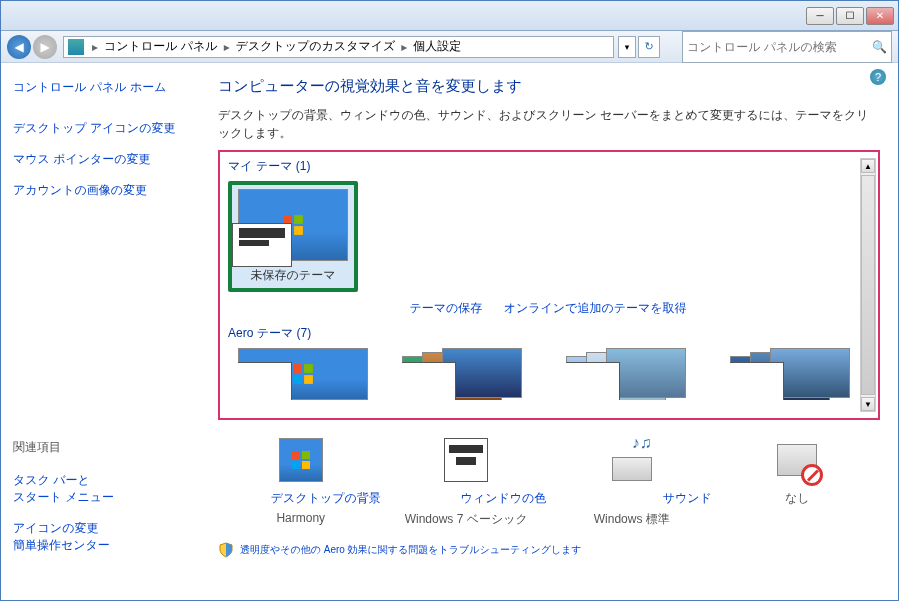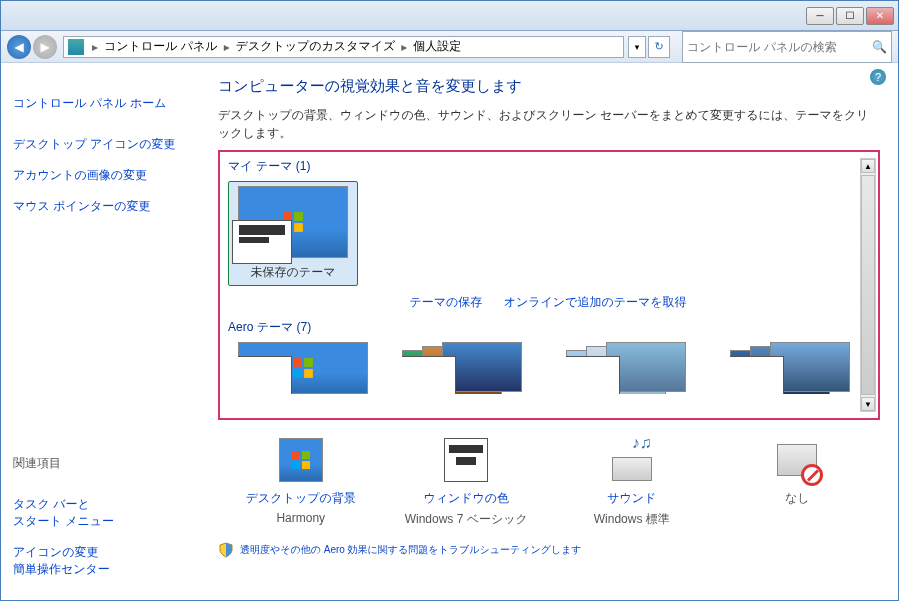--- a/index.html
+++ b/index.html
@@ -9,40 +9,40 @@
 .winbtn.close { background: linear-gradient(#e8b3b3,#d66); color: #fff; }
 .navbar { height: 32px; background: linear-gradient(#f0f4fa,#dde7f2); display: flex; align-items: center; border-bottom: 1px solid #c0cde0; padding: 0 6px; }
 .navcircle { width: 24px; height: 24px; border-radius: 50%; background: radial-gradient(#5aa0e0,#2a6bb0); display: flex; align-items: center; justify-content: center; color: #fff; font-size: 12px; margin-right: 2px; cursor: pointer; }
 .navcircle.dis { background: radial-gradient(#ccc,#aaa); cursor: default; }
 .bcbar { flex: 1; height: 22px; background: #fff; border: 1px solid #9ab; margin: 0 4px; display: flex; align-items: center; padding: 0 4px; font-size: 12px; }
 .bcicon { width: 16px; height: 16px; background: linear-gradient(#4aa,#28a); margin-right: 6px; }
 .bcseg { padding: 0 4px; cursor: pointer; }
 .bcarrow { color: #666; padding: 0 2px; }
 .dropbtn { width: 18px; height: 22px; border: 1px solid #9ab; background: #fff; display: flex; align-items: center; justify-content: center; font-size: 9px; cursor: pointer; }
 .refbtn { width: 22px; height: 22px; border: 1px solid #9ab; background: #fff; display: flex; align-items: center; justify-content: center; font-size: 11px; cursor: pointer; margin-left: 2px; color: #2a6bb0; }
-.searchbox { width: 210px; height: 32px; border: 1px solid #9ab; background: #fff; margin-left: 12px; display: flex; align-items: center; padding: 0 4px; }
+.searchbox { width: 210px; height: 32px; border: 1px solid #9ab; background: #fff; margin-left: 22px; display: flex; align-items: center; padding: 0 4px; }
 .searchbox input { border: none; flex: 1; font-size: 12px; color: #888; outline: none; }
 .searchicon { color: #2a6bb0; font-size: 12px; cursor: pointer; }
 .body { display: flex; height: 537px; }
-.sidebar { width: 215px; padding: 32px 12px; }
+.sidebar { width: 215px; padding: 16px 12px; }
 .sidelink { color: #0645cc; font-size: 12px; margin-bottom: 14px; cursor: pointer; display: block; }
 .sidelink.home { margin-bottom: 24px; }
-.related-hdr { color: #555; font-size: 12px; margin-top: 240px; margin-bottom: 24px; }
+.related-hdr { color: #555; font-size: 12px; margin-top: 240px; margin-bottom: 16px; }
 .content { flex: 1; padding: 14px 18px 8px 8px; position: relative; }
 .helpicon { position: absolute; top: 6px; right: 12px; width: 16px; height: 16px; border-radius: 50%; background: radial-gradient(#6ac,#28a); color: #fff; font-size: 11px; display: flex; align-items: center; justify-content: center; cursor: pointer; }
 .heading { color: #003399; font-size: 15px; margin-bottom: 10px; }
 .desc { color: #333; font-size: 12px; margin-bottom: 8px; line-height: 1.5; }
 .themearea { border: 2px solid #d6336c; padding: 6px 8px 8px 8px; height: 270px; position: relative; }
 .scrollbar { position: absolute; right: 2px; top: 6px; bottom: 6px; width: 16px; background: #eee; border: 1px solid #ccc; display: flex; flex-direction: column; justify-content: space-between; align-items: center; }
 .scrollbtn { width: 14px; height: 14px; background: linear-gradient(#f5f5f5,#ddd); border: 1px solid #bbb; font-size: 8px; display: flex; align-items: center; justify-content: center; cursor: pointer; }
 .scrollthumb { width: 14px; flex: 1; margin: 2px 0; background: linear-gradient(#e8e8e8,#ccc); border: 1px solid #bbb; cursor: pointer; }
 .sectlabel { color: #003399; font-size: 12px; margin-bottom: 6px; }
 .themerow { display: flex; gap: 14px; margin-bottom: 8px; }
 .themecard { width: 130px; text-align: center; cursor: pointer; }
-.themecard.sel { background: #d6e8f7; border: 1px solid #15803d; padding: 4px; border-radius: 2px; }
+.themecard.sel { background: #d6e8f7; border: 4px solid #15803d; padding: 4px; border-radius: 2px; }
 .thumbwrap { position: relative; width: 110px; height: 72px; margin: 0 auto 6px; }
 .wallthumb { width: 100%; height: 100%; background: linear-gradient(#3a8ae0 60%, #2a6bb0); border: 1px solid #888; position: relative; }
 .wallthumb .logo { position: absolute; left: 50%; top: 50%; transform: translate(-50%,-50%); width: 22px; height: 22px; }
 .winpreview { position: absolute; left: -6px; bottom: -6px; width: 60px; height: 44px; background: #fff; border: 1px solid #555; }
 .winpreview .bar { height: 10px; background: #333; margin: 4px 6px 2px; }
 .winpreview .bar2 { height: 6px; background: #333; margin: 0 6px; width: 30px; }
 .themelabel { font-size: 12px; color: #333; }
 .actions { text-align: center; margin: 4px 20px 8px 0; }
 .actlink { color: #0645cc; font-size: 12px; margin-left: 18px; cursor: pointer; }
 .aerorow .themecard { width: 150px; }
@@ -55,21 +55,21 @@
 .bicon.wall { background: linear-gradient(#3a8ae0 60%, #2a6bb0); border: 1px solid #888; }
 .bicon.winc { background: #fff; border: 1px solid #555; flex-direction: column; justify-content: flex-start; padding: 4px; }
 .bicon.winc .b1 { height: 8px; background: #333; margin: 2px; width: 100%; }
 .bicon.sound { position: relative; }
 .bicon.sound .notes { color: #2a6bb0; font-size: 16px; position: absolute; top: -4px; right: 2px; }
 .bicon.sound .kb { width: 40px; height: 24px; background: linear-gradient(#eee,#ccc); border: 1px solid #888; margin-top: 18px; }
 .bicon.saver { position: relative; }
 .bicon.saver .scr { width: 40px; height: 32px; background: linear-gradient(#eee,#ccc); border: 1px solid #888; }
 .bicon.saver .no { position: absolute; right: -4px; bottom: -4px; width: 22px; height: 22px; border-radius: 50%; border: 3px solid #d33; background: #fff; }
 .bicon.saver .no::after { content: ""; position: absolute; left: 2px; top: 7px; width: 14px; height: 3px; background: #d33; transform: rotate(-45deg); }
-.blabel { color: #0645cc; font-size: 12px; margin-bottom: 4px; }
+.blabel { color: #0645cc; font-size: 12px; margin-bottom: 4px; text-align: right; }
 .bvalue { color: #555; font-size: 12px; }
 .tslink { display: flex; align-items: center; margin-top: 14px; }
 .shield { width: 16px; height: 16px; margin-right: 6px; }
 .tslink a { color: #0645cc; font-size: 10px; cursor: pointer; }
 svg.winlogo { width: 100%; height: 100%; }
 </style>
 </head>
 <body>
 
 <div class="titlebar">
@@ -95,22 +95,22 @@
   <div class="searchbox">
     <input placeholder="コントロール パネルの検索" style="">
     <span class="searchicon">🔍</span>
   </div>
 </div>
 
 <div class="body">
   <div class="sidebar">
     <a class="sidelink home">コントロール パネル ホーム</a>
     <a class="sidelink">デスクトップ アイコンの変更</a>
+    <a class="sidelink">マウス ポインターの変更</a>
     <a class="sidelink">アカウントの画像の変更</a>
-    <a class="sidelink">マウス ポインターの変更</a>
     <div class="related-hdr">関連項目</div>
     <a class="sidelink" style="margin-bottom:12px">
       <span>タスク バーと</span><br>
       <span>スタート メニュー</span>
     </a>
     <a class="sidelink" style="margin-top:14px;margin-bottom:0">
       <span>アイコンの変更</span><br>
       <span>簡単操作センター</span>
     </a>
   </div>

